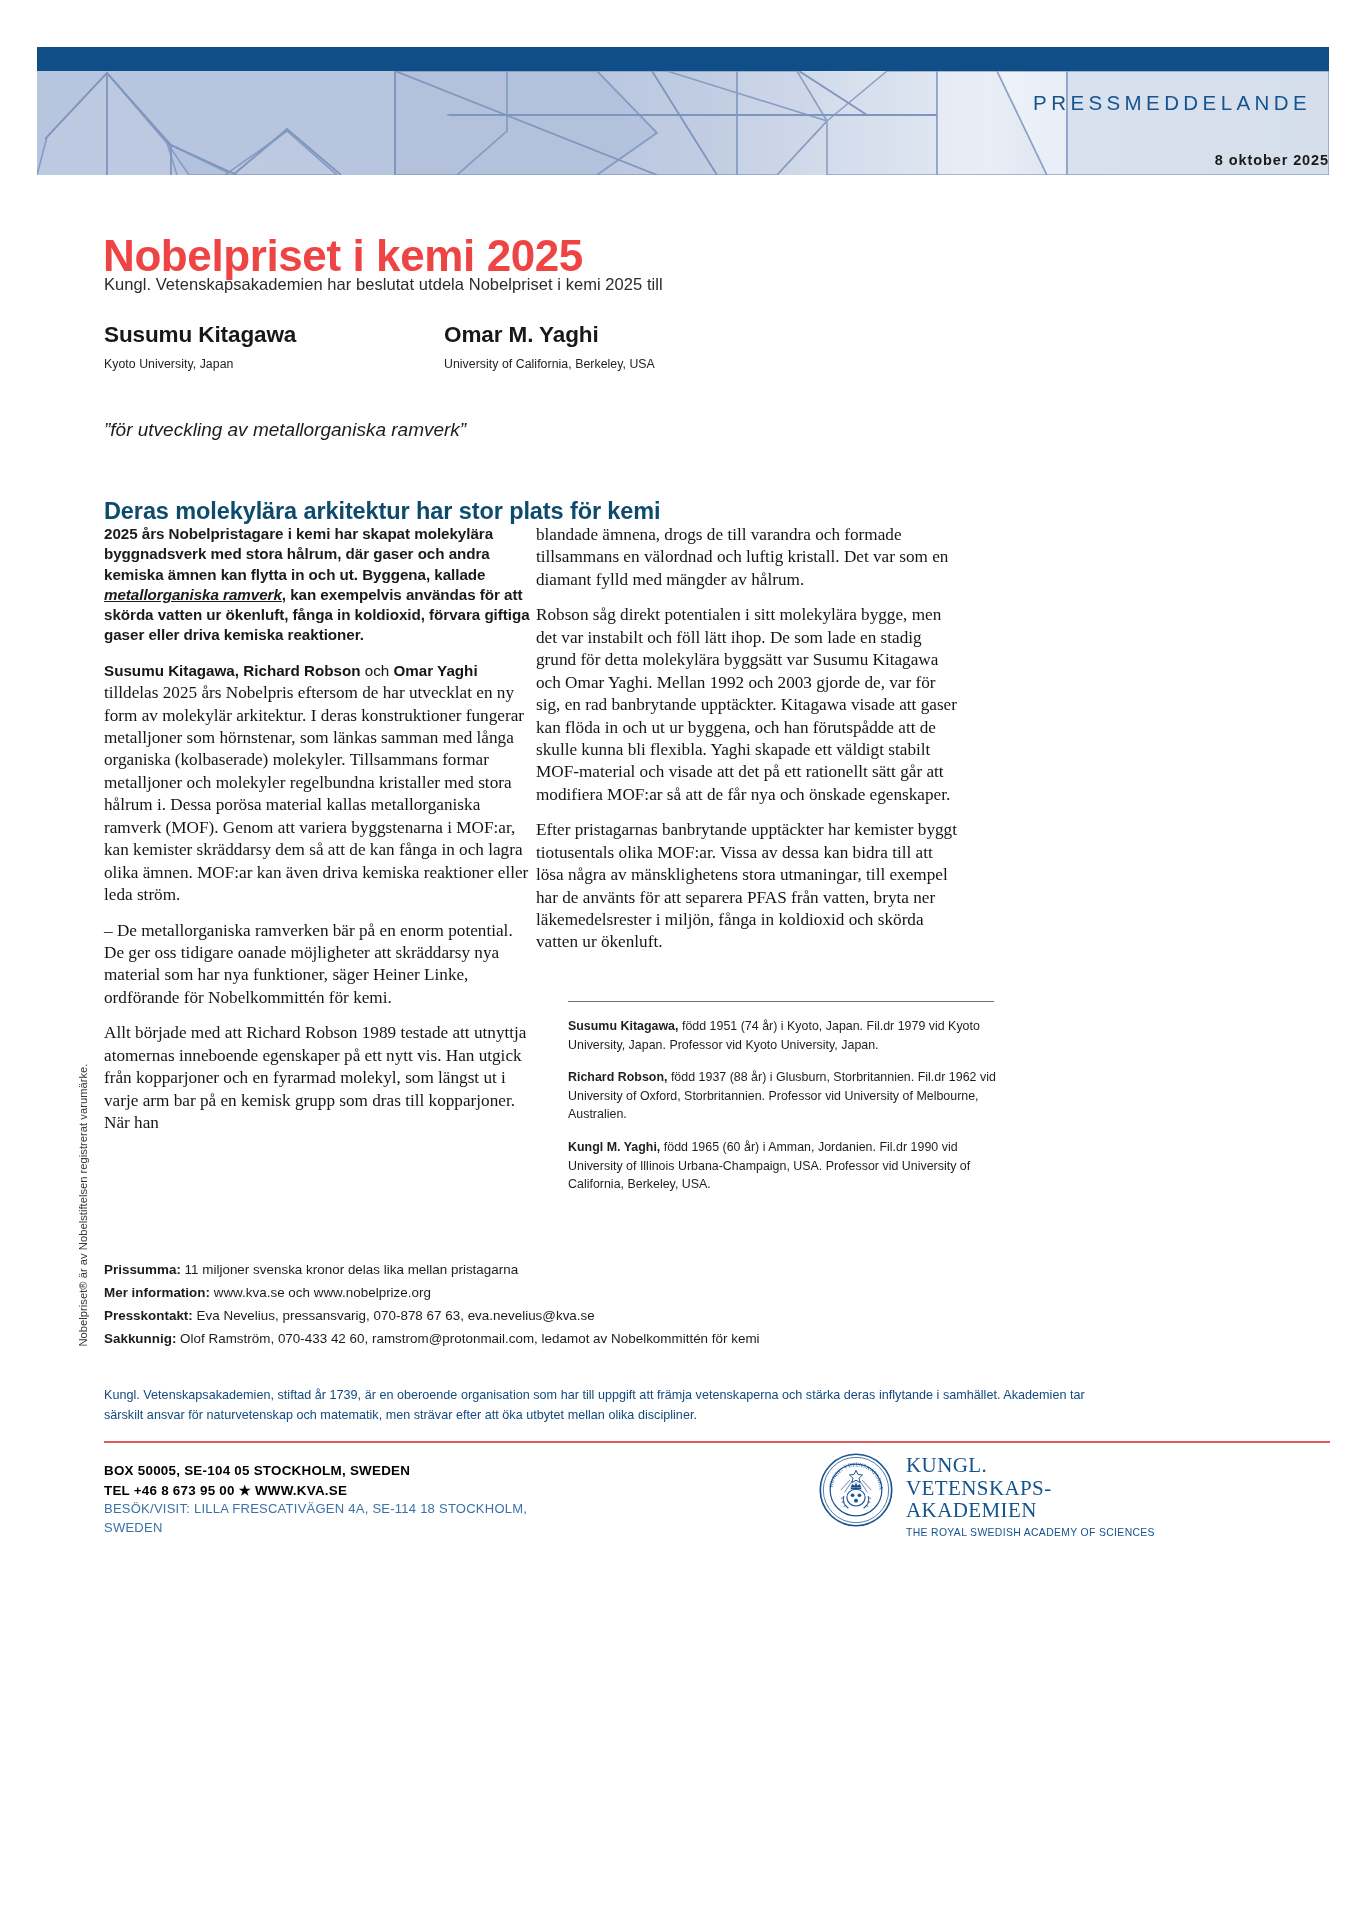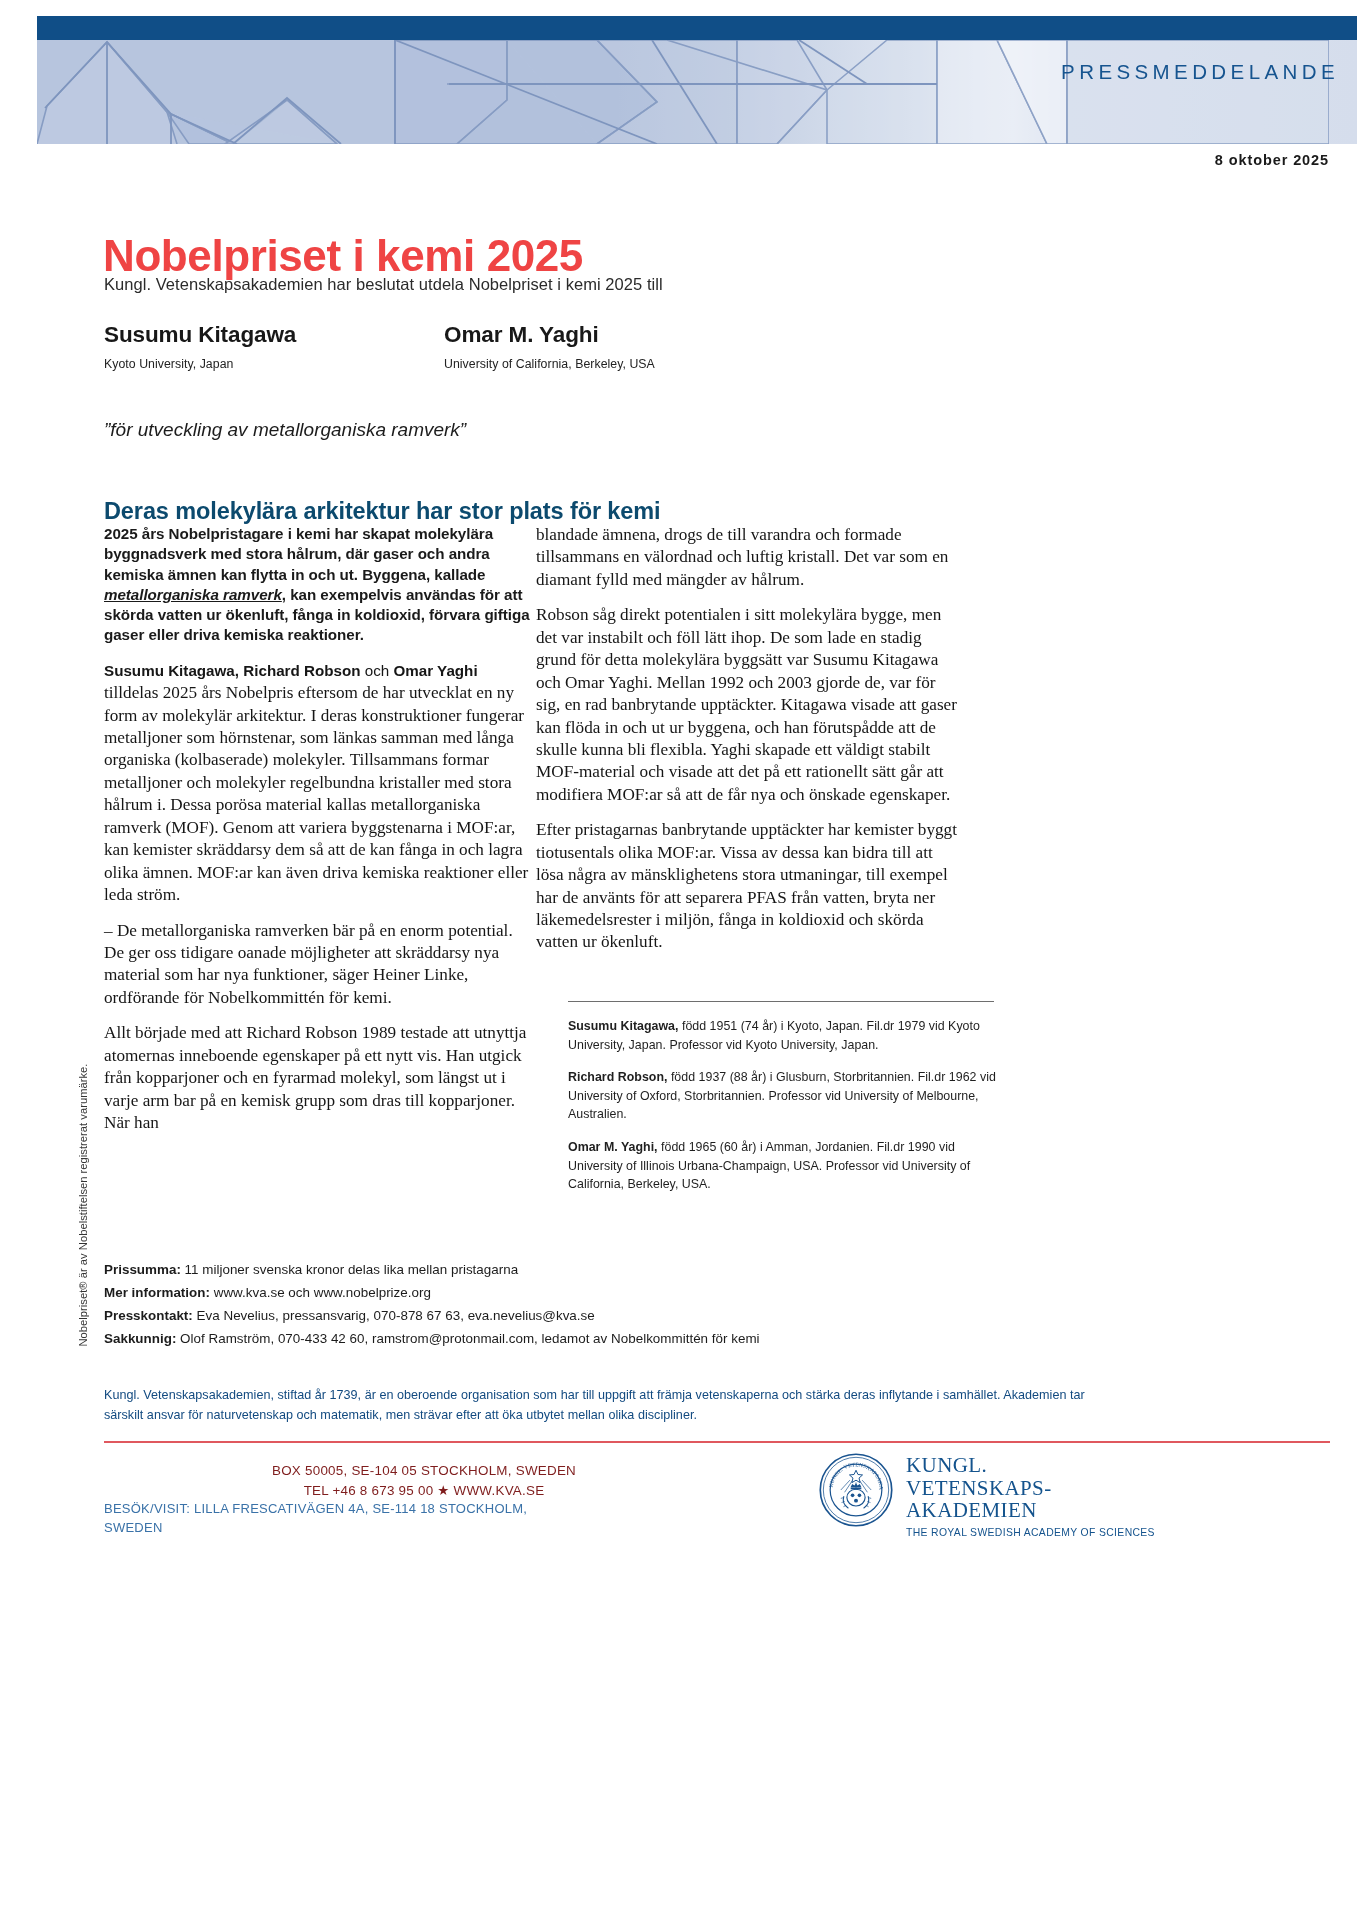--- a/index.html
+++ b/index.html
@@ -13,25 +13,24 @@
     position: relative;
     font-family: "Liberation Sans", sans-serif;
     color: #1a1a1a;
     overflow: hidden;
   }
 
   
   .banner {
     position: absolute;
     left: 37px;
-    top: 16px;
+    top: 47px;
     width: 1292px;
     height: 148px;
     overflow: hidden;
-    padding-left: 28px;
   }
   .banner-topbar {
     position: absolute;
     left: 0; top: 0;
     width: 100%;
     height: 24px;
     background: #104e87;
   }
   .banner-art {
     position: absolute;
@@ -246,25 +245,24 @@
 
   
   .footer-addr {
     position: absolute;
     left: 104px;
     top: 1461px;
     width: 640px;
   }
   .addr-bold {
     font-size: 13.4px;
-    font-weight: normal;
-    color: #7f1d1d;
+    font-weight: bold;
+    color: #000000;
     line-height: 1.47;
     letter-spacing: 0.25px;
-    text-align: center;
   }
   .addr-light {
     font-size: 13px;
     font-weight: 400;
     color: #3a72a8;
     line-height: 1.45;
     letter-spacing: 0.25px;
   }
 
   
@@ -372,21 +370,21 @@
 <div class="col col-right">
   <p class="serif">blandade ämnena, drogs de till varandra och formade tillsammans en välordnad och luftig kristall. Det var som en diamant fylld med mängder av hålrum.</p>
   <p class="serif sp">Robson såg direkt potentialen i sitt molekylära bygge, men det var instabilt och föll lätt ihop. De som lade en stadig grund för detta molekylära byggsätt var Susumu Kitagawa och Omar Yaghi. Mellan 1992 och 2003 gjorde de, var för sig, en rad banbrytande upptäckter. Kitagawa visade att gaser kan flöda in och ut ur byggena, och han förutspådde att de skulle kunna bli flexibla. Yaghi skapade ett väldigt stabilt MOF-material och visade att det på ett rationellt sätt går att modifiera MOF:ar så att de får nya och önskade egenskaper.</p>
   <p class="serif sp">Efter pristagarnas banbrytande upptäckter har kemister byggt tiotusentals olika MOF:ar. Vissa av dessa kan bidra till att lösa några av mänsklighetens stora utmaningar, till exempel har de använts för att separera PFAS från vatten, bryta ner läkemedelsrester i miljön, fånga in koldioxid och skörda vatten ur ökenluft.</p>
 </div>
 
 <div class="bio-divider"></div>
 <div class="bios">
   <div class="bio"><b>Susumu Kitagawa,</b><span> född 1951 (74 år) i Kyoto, Japan. Fil.dr 1979 vid Kyoto University, Japan. Professor vid Kyoto University, Japan.</span></div>
   <div class="bio"><b>Richard Robson,</b><span> född 1937 (88 år) i Glusburn, Storbritannien. Fil.dr 1962 vid University of Oxford, Storbritannien. Professor vid University of Melbourne, Australien.</span></div>
-  <div class="bio"><b>Omar M. Yaghi,</b><span> född 1965 (60 år) i Amman, Jordanien. Fil.dr 1990 vid University of Illinois Urbana-Champaign, USA. Professor vid University of California, Berkeley, USA.</span></div>
+  <div class="bio"><b>Kungl M. Yaghi,</b><span> född 1965 (60 år) i Amman, Jordanien. Fil.dr 1990 vid University of Illinois Urbana-Champaign, USA. Professor vid University of California, Berkeley, USA.</span></div>
 </div>
 
 <div class="vert-note">Nobelpriset® är av Nobelstiftelsen registrerat varumärke.</div>
 
 <div class="contact">
   <div class="contact-line"><b>Prissumma:</b><span> 11 miljoner svenska kronor delas lika mellan pristagarna</span></div>
   <div class="contact-line"><b>Mer information:</b><span> www.kva.se och www.nobelprize.org</span></div>
   <div class="contact-line"><b>Presskontakt:</b><span> Eva Nevelius, pressansvarig, 070-878 67 63, eva.nevelius@kva.se</span></div>
   <div class="contact-line"><b>Sakkunnig:</b><span> Olof Ramström, 070-433 42 60, ramstrom@protonmail.com, ledamot av Nobelkommittén för kemi</span></div>
 </div>

